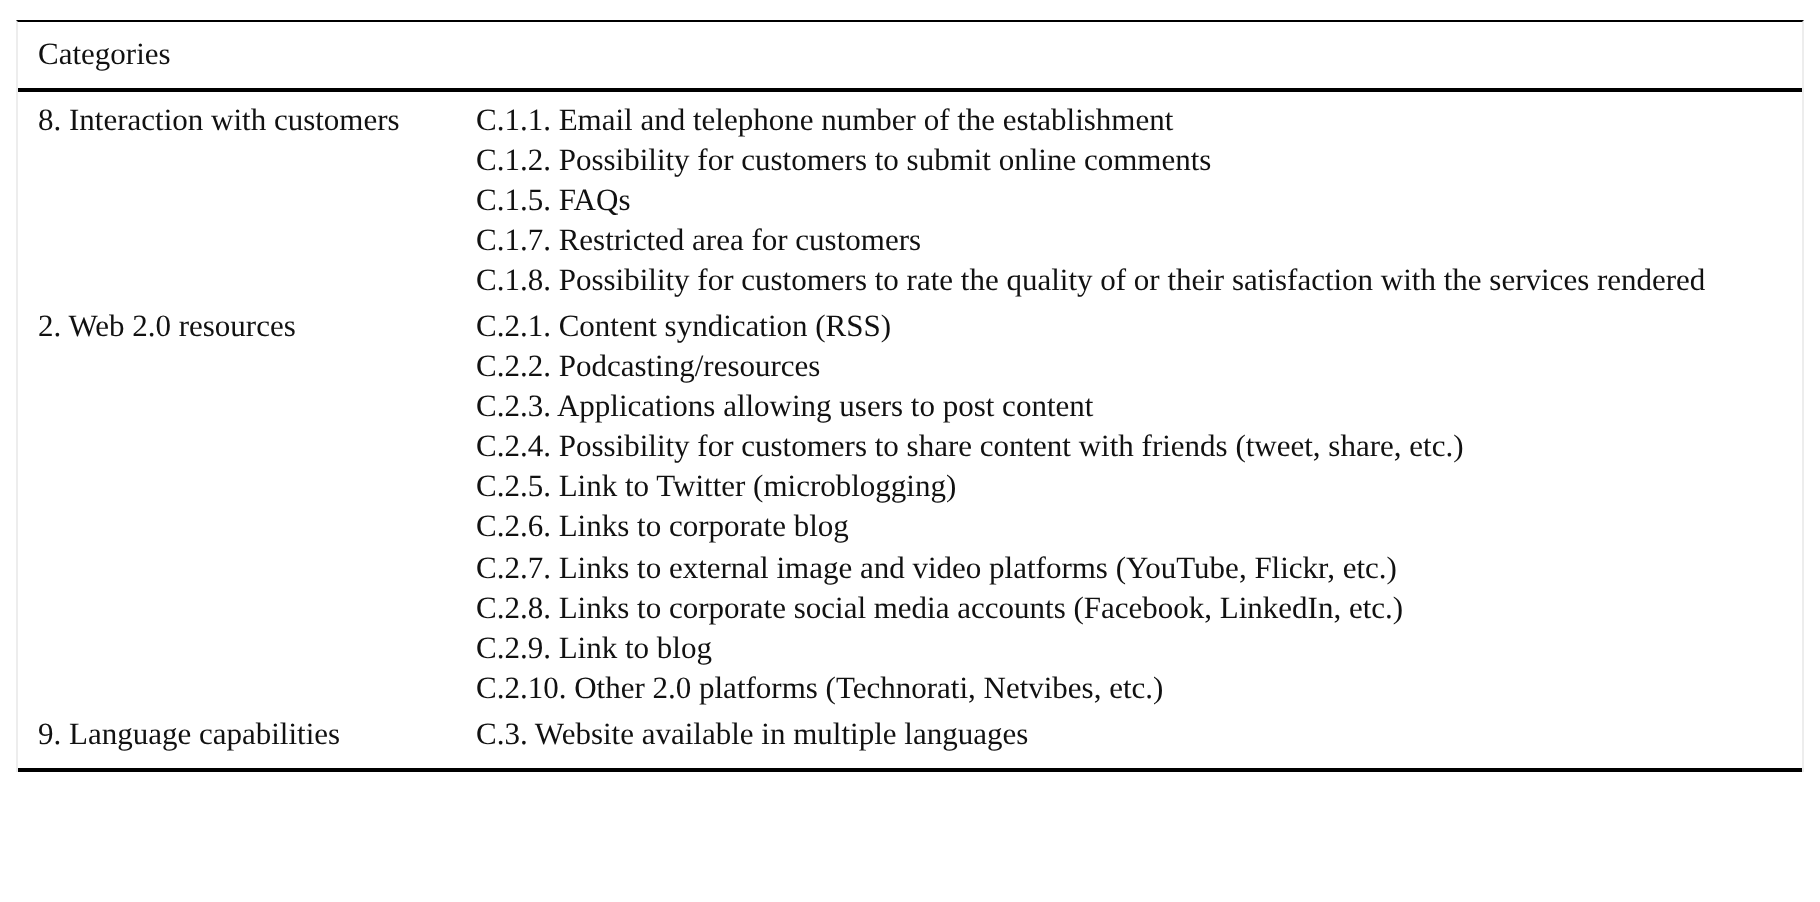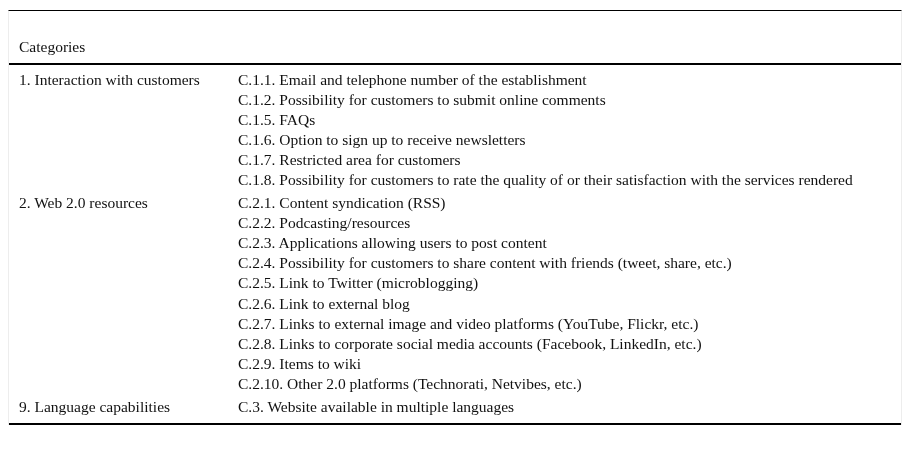--- a/index.html
+++ b/index.html
@@ -19,21 +19,20 @@
     border-top: 1.5px solid #000000;
     border-left: 1px solid #ededed;
     border-right: 1px solid #ededed;
     box-sizing: border-box;
   }
   .header-row {
     display: flex;
     align-items: flex-end;
     padding: 7px 0 7px 0;
     border-bottom: 2.5px solid #000000;
-    margin-top: 19px;
   }
   .header-cell {
     line-height: 19px;
     white-space: nowrap;
   }
   .header-cell.cat { width: 229px; flex: 0 0 229px; padding-left: 10px; box-sizing: border-box; }
   .header-cell.items { flex: 1; }
   .table-body {
     padding-top: 3px;
     padding-bottom: 4px;
@@ -64,42 +63,41 @@
 </style>
 </head>
 <body>
 
 <div class="table-wrap">
   <div class="header-row">
     <div class="header-cell cat">Categories</div>
   </div>
   <div class="table-body" id="table-body">
       <div class="group">
-        <div class="cat-cell">1. Interaction with customers</div>
+        <div class="cat-cell">8. Interaction with customers</div>
         <div class="items-cell">
           <div class="item-line">C.1.1. Email and telephone number of the establishment</div>
           <div class="item-line">C.1.2. Possibility for customers to submit online comments</div>
           <div class="item-line">C.1.5. FAQs</div>
-          <div class="item-line">C.1.6. Option to sign up to receive newsletters</div>
           <div class="item-line">C.1.7. Restricted area for customers</div>
           <div class="item-line">C.1.8. Possibility for customers to rate the quality of or their satisfaction with the services rendered</div>
         </div>
       </div>
       <div class="group">
         <div class="cat-cell">2. Web 2.0 resources</div>
         <div class="items-cell">
           <div class="item-line">C.2.1. Content syndication (RSS)</div>
           <div class="item-line">C.2.2. Podcasting/resources</div>
           <div class="item-line">C.2.3. Applications allowing users to post content</div>
           <div class="item-line">C.2.4. Possibility for customers to share content with friends (tweet, share, etc.)</div>
           <div class="item-line">C.2.5. Link to Twitter (microblogging)</div>
-          <div class="item-line">C.2.6. Link to external blog</div>
+          <div class="item-line">C.2.6. Links to corporate blog</div>
           <div class="item-line">C.2.7. Links to external image and video platforms (YouTube, Flickr, etc.)</div>
           <div class="item-line">C.2.8. Links to corporate social media accounts (Facebook, LinkedIn, etc.)</div>
-          <div class="item-line">C.2.9. Items to wiki</div>
+          <div class="item-line">C.2.9. Link to blog</div>
           <div class="item-line">C.2.10. Other 2.0 platforms (Technorati, Netvibes, etc.)</div>
         </div>
       </div>
       <div class="group">
         <div class="cat-cell">9. Language capabilities</div>
         <div class="items-cell">
           <div class="item-line">C.3. Website available in multiple languages</div>
         </div>
       </div>
     </div>

